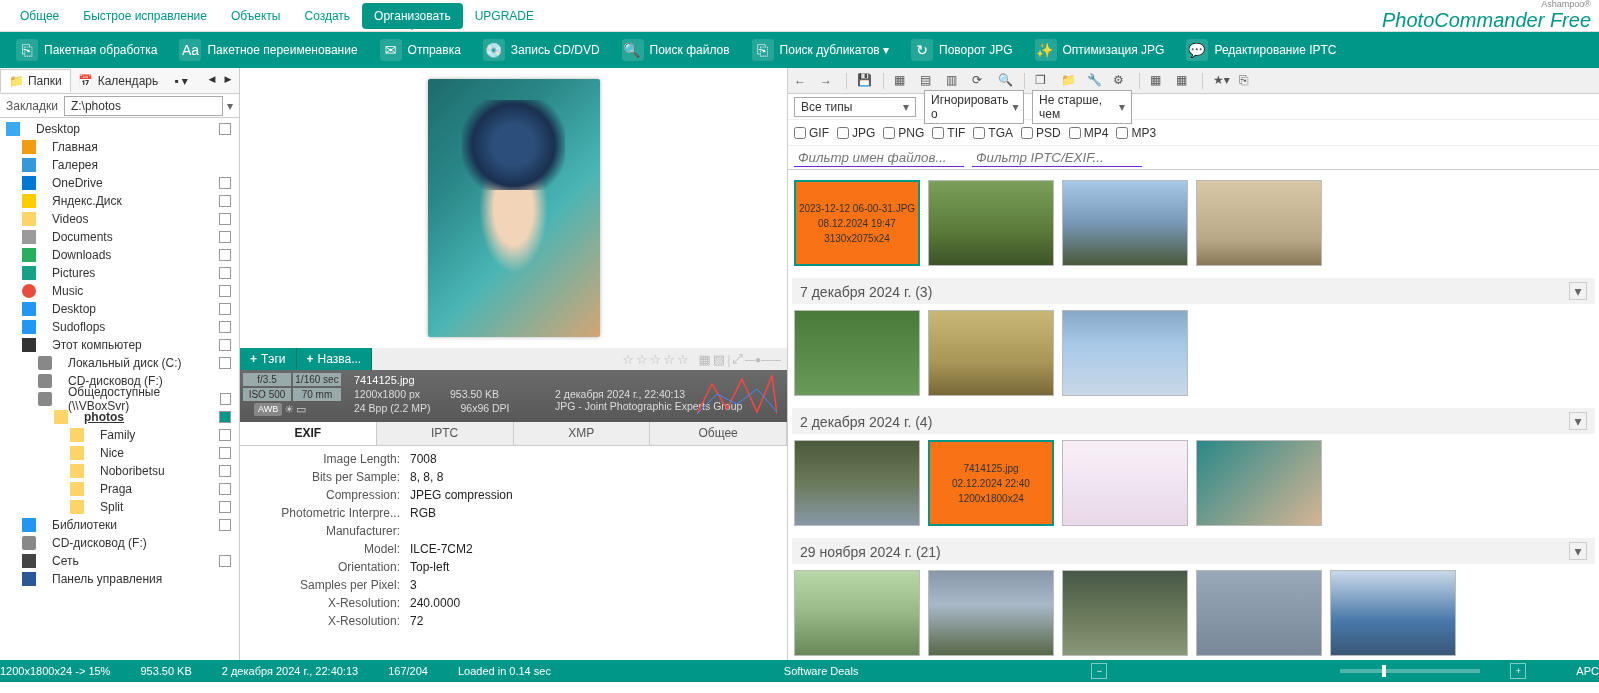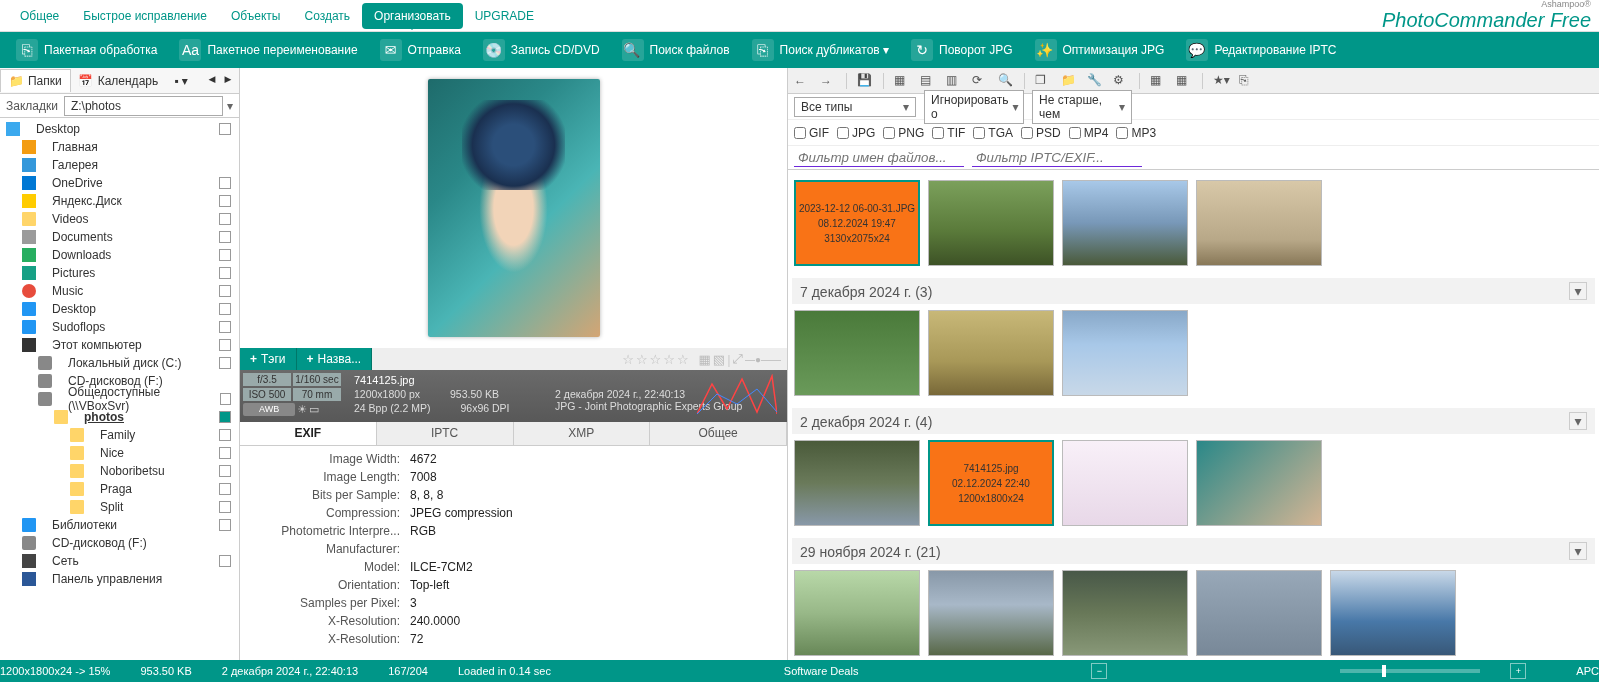--- a/index.html
+++ b/index.html
@@ -54,21 +54,21 @@
 .preview-img::before { content: ''; position: absolute; top: 25%; left: 30%; width: 40%; height: 50%; background: radial-gradient(ellipse,#f2d4b8 40%,transparent 70%); border-radius: 50%; }
 .preview-img::after { content: ''; position: absolute; top: 8%; left: 20%; width: 60%; height: 35%; background: radial-gradient(circle,#2b4f7a 30%,#1a3050 60%,transparent 80%); }
 .tag-bar { height: 22px; display: flex; background: #eee; }
 .tag-btn { background: #009688; color: #fff; padding: 2px 10px; display: flex; align-items: center; gap: 4px; border-right: 1px solid #007768; cursor: pointer; }
 .rating { margin-left: auto; display: flex; align-items: center; gap: 2px; padding-right: 6px; color: #bbb; }
 .rating span { cursor: pointer; font-size: 13px; }
 .info-bar { height: 52px; background: linear-gradient(#6a6a6a,#585858); color: #ddd; display: flex; font-size: 11px; position: relative; }
 .info-col1 { width: 106px; padding: 2px; }
 .info-col1 .cell { background: #9aa; color: #333; text-align: center; padding: 1px 2px; margin: 1px; display: inline-block; width: 48px; font-size: 10px; }
 .info-col1 .row3 { display: flex; gap: 2px; padding: 1px; }
-.awb { background: #888; color: #fff; font-size: 9px; padding: 1px 16px; border-radius: 2px; }
+.awb { background: #888; color: #fff; font-size: 9px; padding: 1px 4px; border-radius: 2px; margin-left: 11px; }
 .info-col2 { flex: 1; padding: 4px 8px; }
 .info-col2 .filename { color: #fff; font-weight: 500; }
 .info-col2 .line { margin-top: 2px; display: flex; gap: 30px; font-size: 10.5px; }
 .info-col3 { width: 240px; padding: 4px 8px; font-size: 10.5px; }
 .histo { position: absolute; right: 10px; top: 4px; width: 80px; height: 40px; }
 .meta-tabs { height: 24px; display: flex; border-bottom: 1px solid #ccc; background: #eee; }
 .meta-tab { flex: 1; text-align: center; padding: 4px; cursor: pointer; color: #555; border-right: 1px solid #ccc; }
 .meta-tab.active { background: #fff; font-weight: bold; color: #222; }
 .exif-list { flex: 1; overflow: auto; background: #fff; padding: 4px 0; }
 .exif-row { display: flex; height: 18px; align-items: center; }
@@ -376,24 +376,20 @@
         </svg>
     </div>
     <div class="meta-tabs" id="meta-tabs-host">
         <div class="meta-tab active">EXIF</div>
         <div class="meta-tab">IPTC</div>
         <div class="meta-tab">XMP</div>
         <div class="meta-tab">Общее</div>
       </div>
     <div class="exif-list" id="exif-host">
         <div class="exif-row">
-          <div class="exif-k">Image Width:</div>
-          <div class="exif-v">4672</div>
-        </div>
-        <div class="exif-row">
           <div class="exif-k">Image Length:</div>
           <div class="exif-v">7008</div>
         </div>
         <div class="exif-row">
           <div class="exif-k">Bits per Sample:</div>
           <div class="exif-v">8, 8, 8</div>
         </div>
         <div class="exif-row">
           <div class="exif-k">Compression:</div>
           <div class="exif-v">JPEG compression</div>

